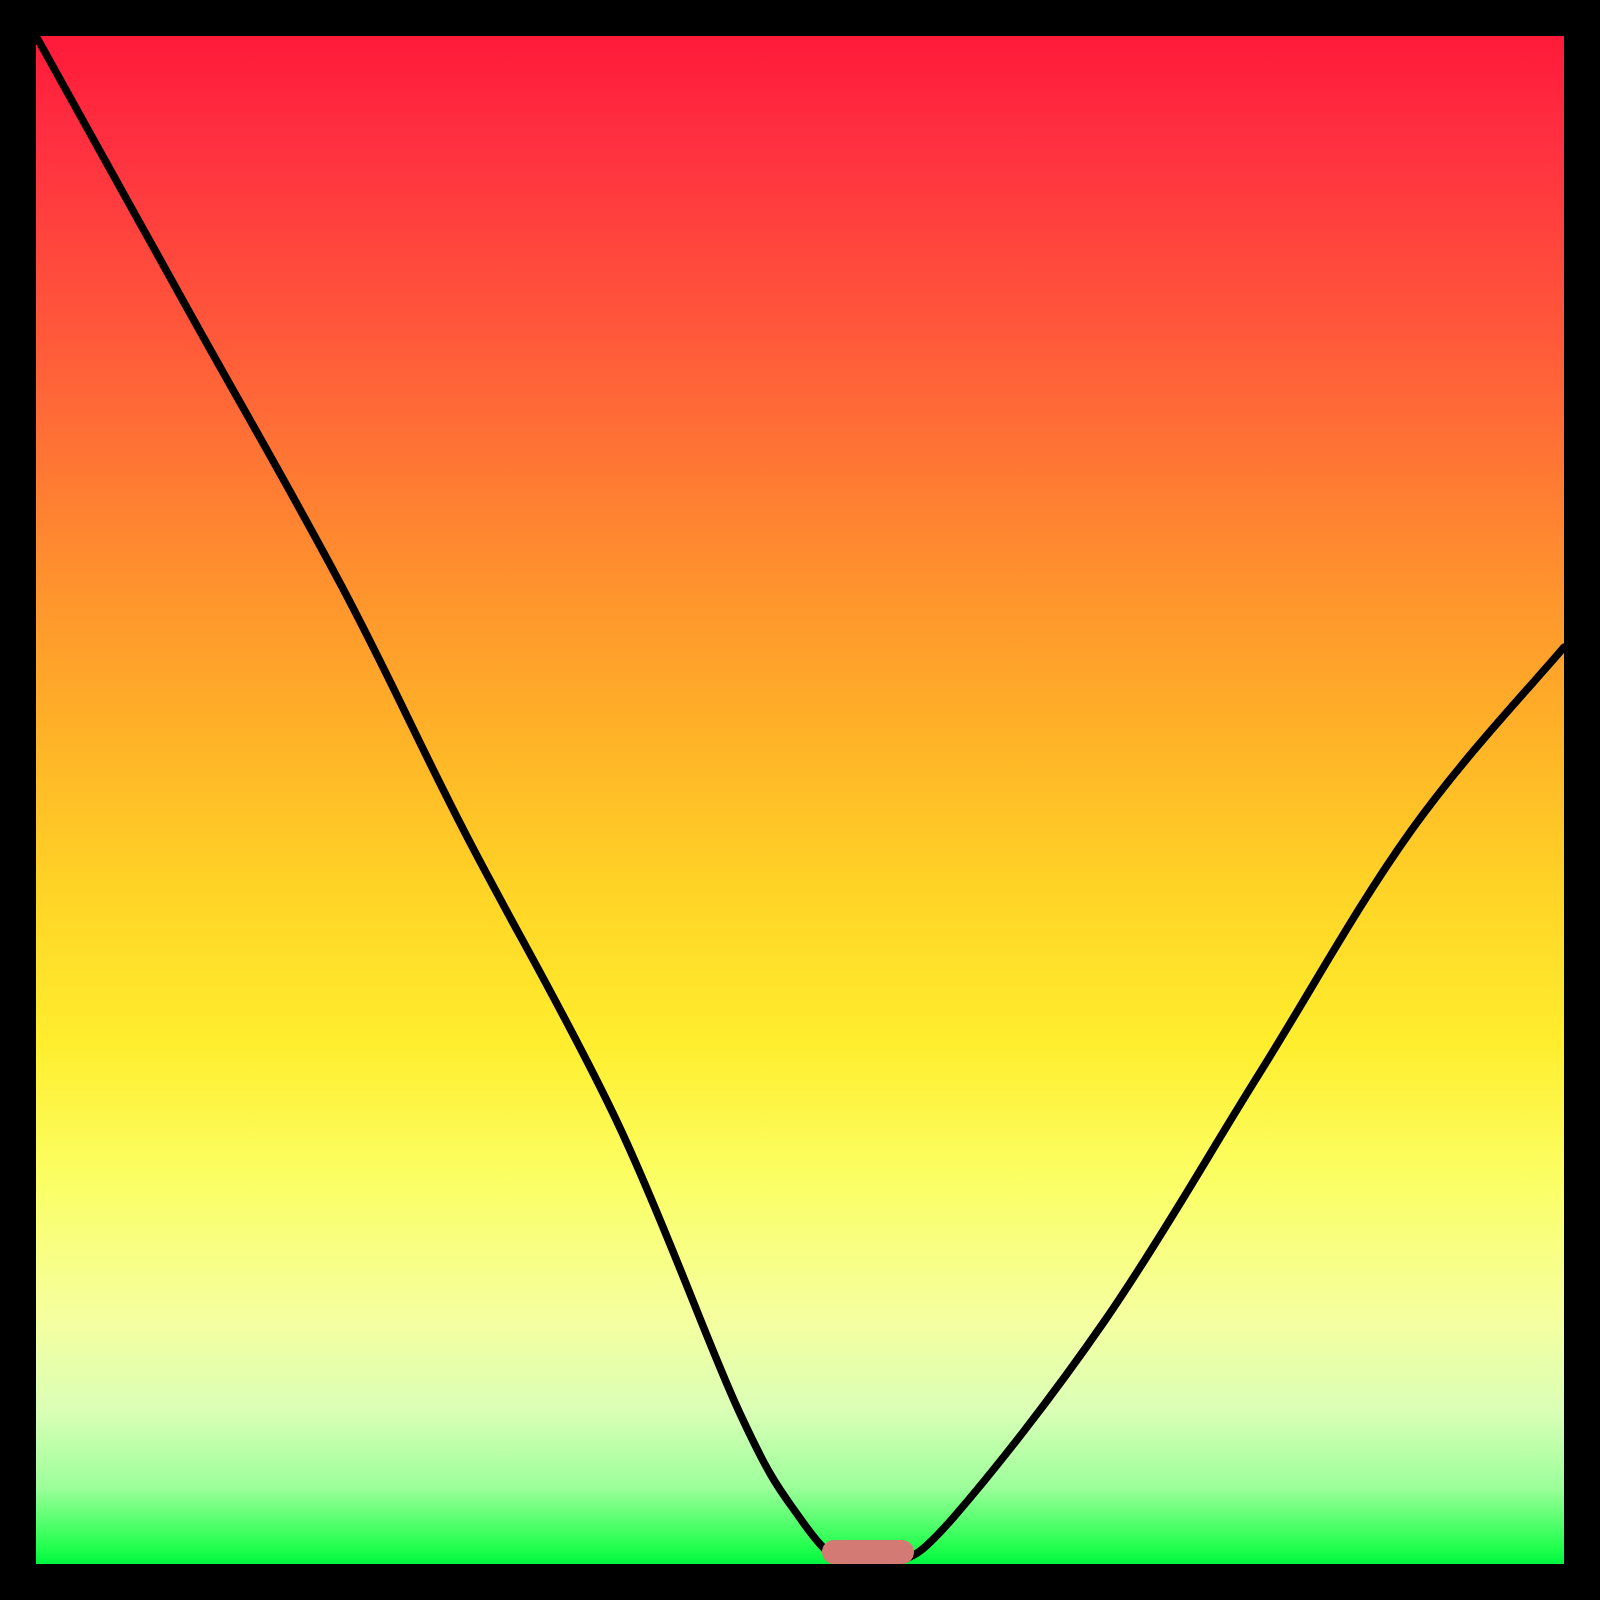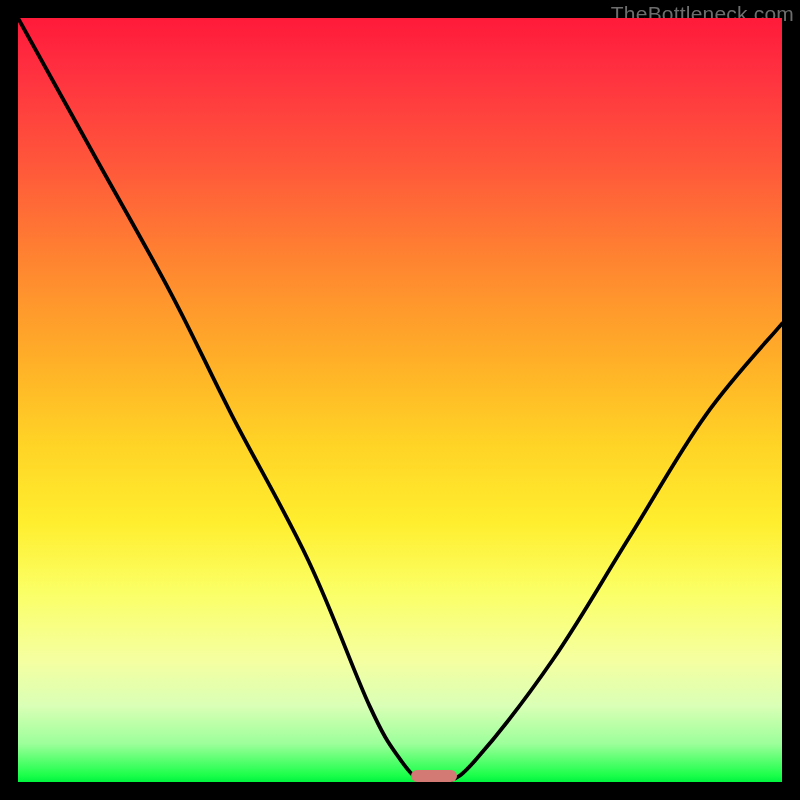--- a/index.html
+++ b/index.html
@@ -63,21 +63,20 @@
     background: #d37a74;
     border-radius: 6px;
     height: 12px;
   }
 </style>
 </head>
 <body>
 
 <div class="frame">
 
-  <div class="watermark">TheBottleneck.com</div>
 
   <div class="plot">
     <svg class="curve" viewBox="0 0 764 764" preserveAspectRatio="none">
       <path id="curve-path" d="M 0 0 C 13.752 24.753599999999995, 48.896 88.0128, 76.4 137.51999999999998 C 103.90400000000001 187.02719999999997, 128.0464 228.28319999999997, 152.8 275.03999999999996 C 177.55360000000002 321.79679999999996, 189.1664 349.148, 213.92000000000002 397.28000000000003 C 238.67360000000002 445.41200000000003, 265.5664 490.18240000000003, 290.32 542.44 C 315.0736 594.6976000000001, 334.9376 651.8448000000001, 351.44 687.6 C 367.9424 723.3552, 372.3736 727.3280000000001, 382 741.08 C 391.6264 754.832, 396.66880000000003 759.8744, 404.92 764 C 413.1712 768.1256, 418.21360000000004 768.1256, 427.84000000000003 764 C 437.4664 759.8744, 439.1472 763.0832, 458.4 741.08 C 477.65279999999996 719.0768, 507.29599999999994 681.6408, 534.8 641.76 C 562.304 601.8792, 583.696 563.5264, 611.2 519.52 C 638.7040000000001 475.5136, 660.096 435.78560000000004, 687.6 397.28000000000003 C 715.104 358.7744, 750.248 322.10240000000005, 764 305.6" stroke="#000" stroke-width="3.8" fill="none" stroke-linecap="round" stroke-linejoin="round"></path>
     </svg>
     <div id="min-marker" class="marker" style="left: 393.46px; width: 45.84px; top: 752px; background: rgb(211, 122, 116);"></div>
   </div>
 
 </div>
 

